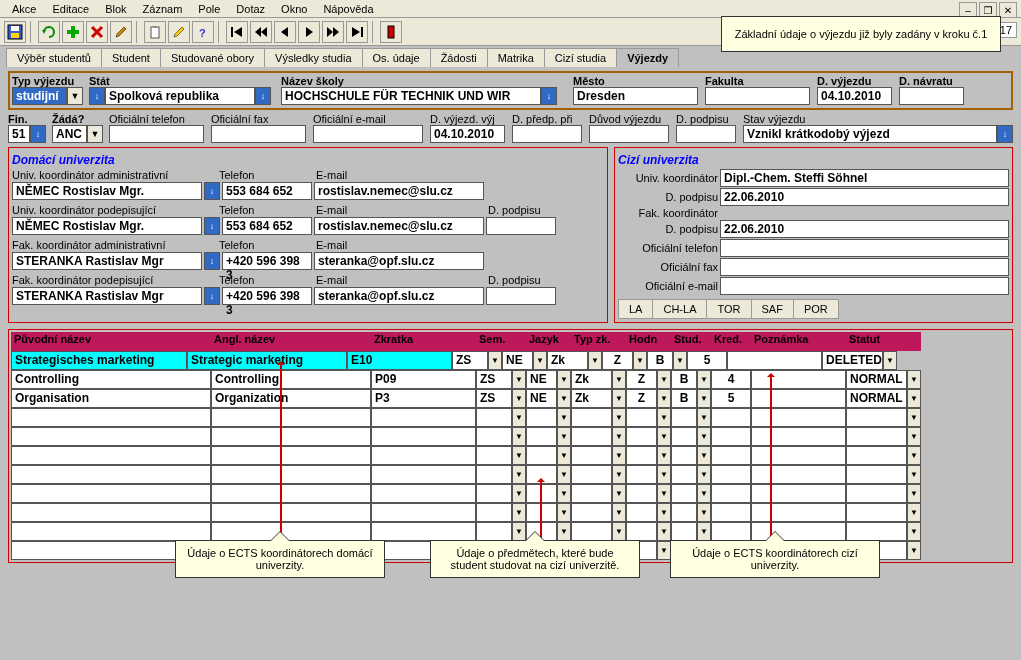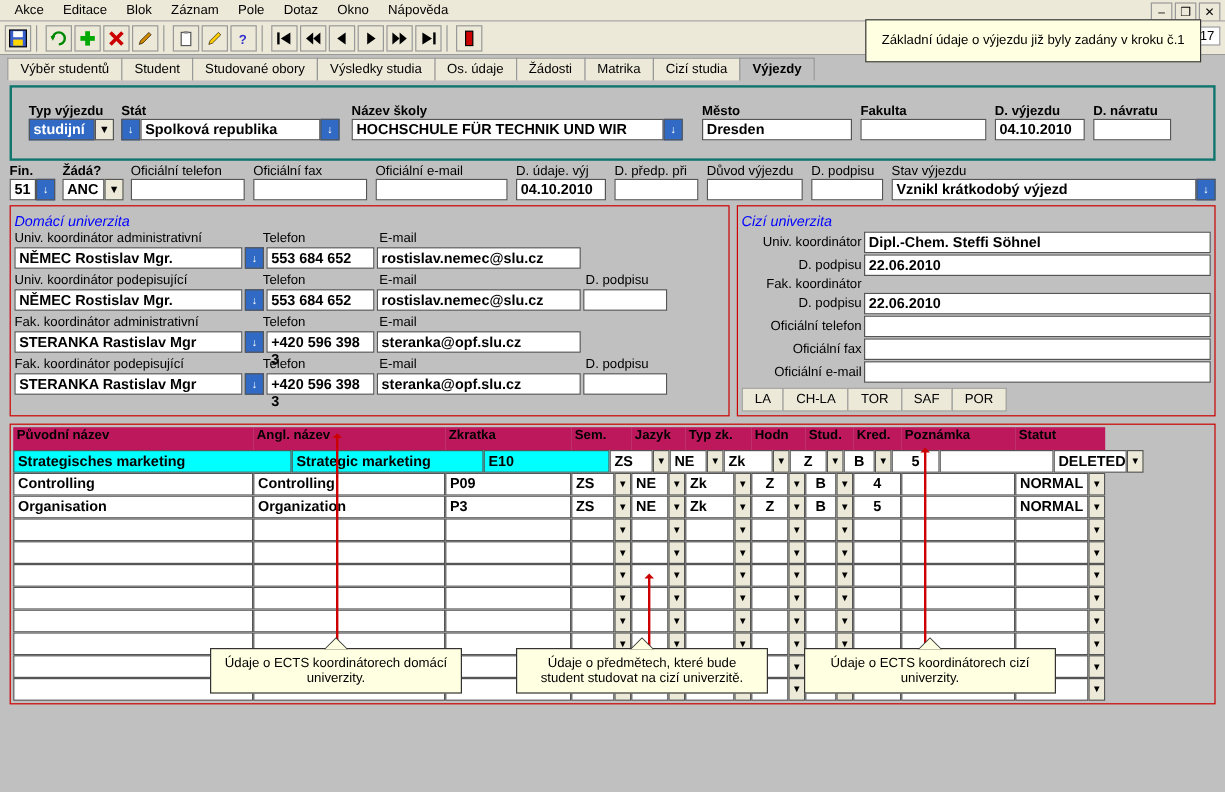--- a/index.html
+++ b/index.html
@@ -25,24 +25,24 @@
 
 .row { display: flex; align-items: flex-end; gap: 2px; margin-bottom: 1px; }
 .col { display: flex; flex-direction: column; }
 .lbl { font-size: 11px; font-weight: bold; color: #000; white-space: nowrap; }
 .fld-wrap { display: flex; }
 .fld { height: 18px; background: #fff; border: 1px solid #555; padding: 1px 3px; font-size: 12px; font-weight: bold; }
 .fld.sel { background: #316ac5; color: #fff; }
 .dd { width: 16px; height: 18px; background: #ece9d8; border: 1px solid #555; display: flex; align-items: center; justify-content: center; font-size: 9px; cursor: pointer; }
 .dd.blue { background: #316ac5; color: #fff; font-weight: bold; }
 
-.green-border { border: 2px solid #0f766e; padding: 14px; margin-bottom: 3px; }
+.green-border { border: 2px solid #a16207; padding: 2px; margin-bottom: 3px; }
 .red-border { border: 1px solid #c00; padding: 3px; }
 
-.section-hdr { color: #00f; font-style: italic; font-weight: normal; font-size: 12px; margin: 2px 0; }
+.section-hdr { color: #00f; font-style: italic; font-weight: bold; font-size: 12px; margin: 2px 0; }
 
 .two-col { display: flex; gap: 6px; }
 .left-panel { flex: 0 0 600px; }
 .right-panel { flex: 1; }
 
 .form-row { display: flex; align-items: center; gap: 2px; margin-bottom: 1px; }
 .form-lbl { font-size: 11px; white-space: nowrap; }
 .form-lbl.r { text-align: right; }
 
 .btn-row { display: flex; gap: 0; margin-top: 4px; }
@@ -260,21 +260,21 @@
       </div>
  <div class="col" style="width:100px">
         <span class="lbl" style="font-weight:normal">Oficiální fax</span>
   <div class="fld" style="width:95px"></div>
       </div>
  <div class="col" style="width:115px">
         <span class="lbl" style="font-weight:normal">Oficiální e-mail</span>
   <div class="fld" style="width:110px"></div>
       </div>
  <div class="col" style="width:80px">
-        <span class="lbl" style="font-weight:normal">D. údaje. výj</span>
+        <span class="lbl" style="font-weight:normal">D. výjezd. výj</span>
   <div class="fld" style="width:75px">04.10.2010</div>
       </div>
  <div class="col" style="width:75px">
         <span class="lbl" style="font-weight:normal">D. předp. při</span>
   <div class="fld" style="width:70px"></div>
       </div>
  <div class="col" style="width:85px">
         <span class="lbl" style="font-weight:normal">Důvod výjezdu</span>
   <div class="fld" style="width:80px"></div>
       </div>
@@ -397,21 +397,21 @@
    <div class="subj-cell lbl-cell" style="width:45px">Jazyk</div>
    <div class="subj-cell lbl-cell" style="width:55px">Typ zk.</div>
    <div class="subj-cell lbl-cell" style="width:45px">Hodn</div>
    <div class="subj-cell lbl-cell" style="width:40px">Stud.</div>
    <div class="subj-cell lbl-cell" style="width:40px">Kred.</div>
    <div class="subj-cell lbl-cell" style="width:95px">Poznámka</div>
    <div class="subj-cell lbl-cell" style="width:75px">Statut</div>
   </div>
   <div id="subj-rows">
           <div class="subj-row">
-            <div class="subj-cell hl" style="width:232px">Strategisches marketing</div>
+            <div class="subj-cell hl" style="width:176px">Strategisches marketing</div>
             <div class="subj-cell hl" style="width:160px">Strategic marketing</div>
             <div class="subj-cell hl" style="width:105px">E10</div>
             <div class="subj-cell" style="width:36px">ZS</div>
             <div class="subj-dd">▼</div>
             <div class="subj-cell" style="width:31px">NE</div>
             <div class="subj-dd">▼</div>
             <div class="subj-cell" style="width:41px">Zk</div>
             <div class="subj-dd">▼</div>
             <div class="subj-cell" style="width:31px;text-align:center">Z</div>
             <div class="subj-dd">▼</div>

